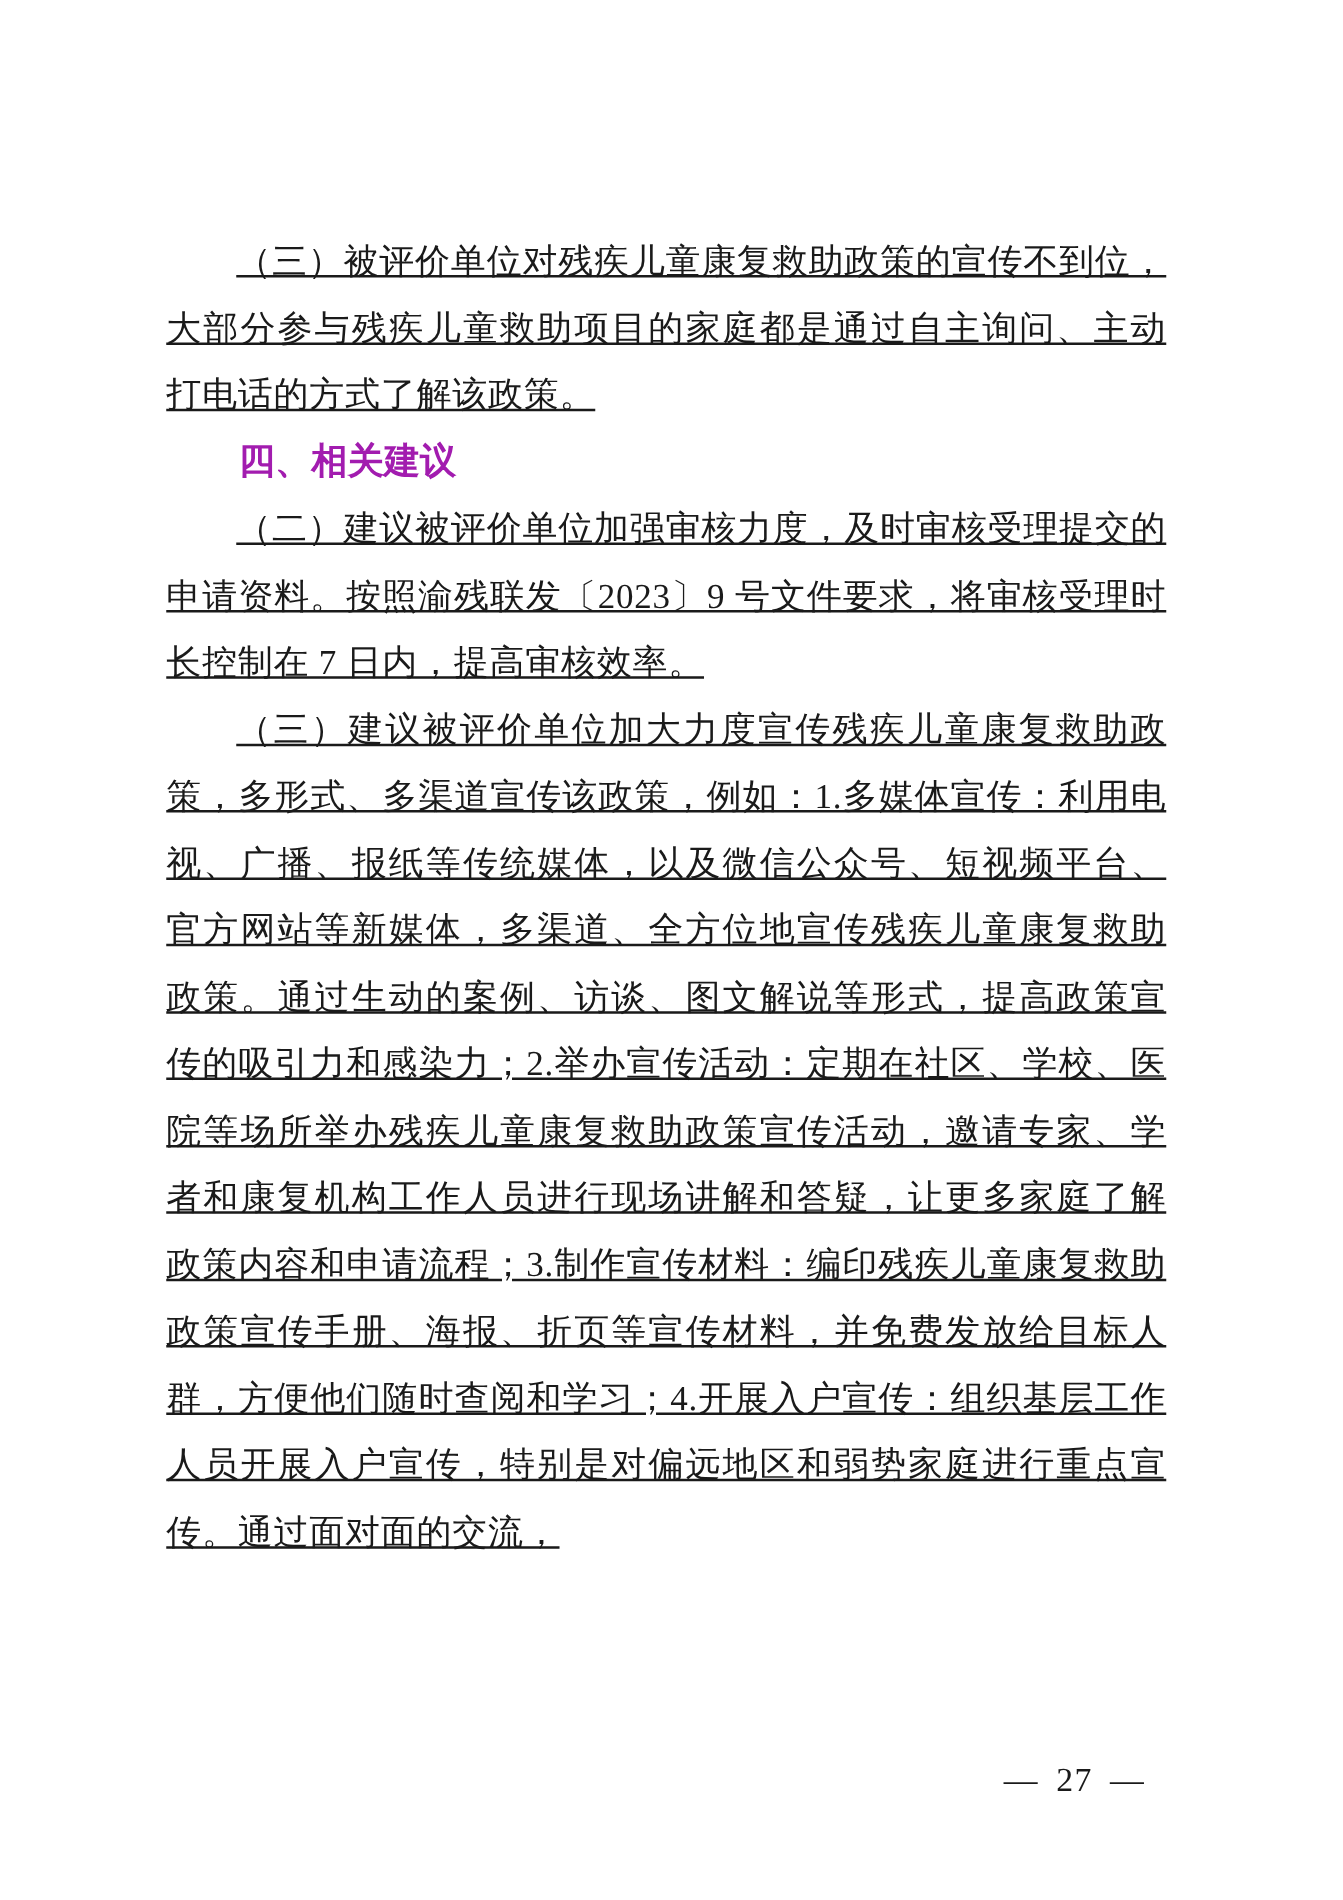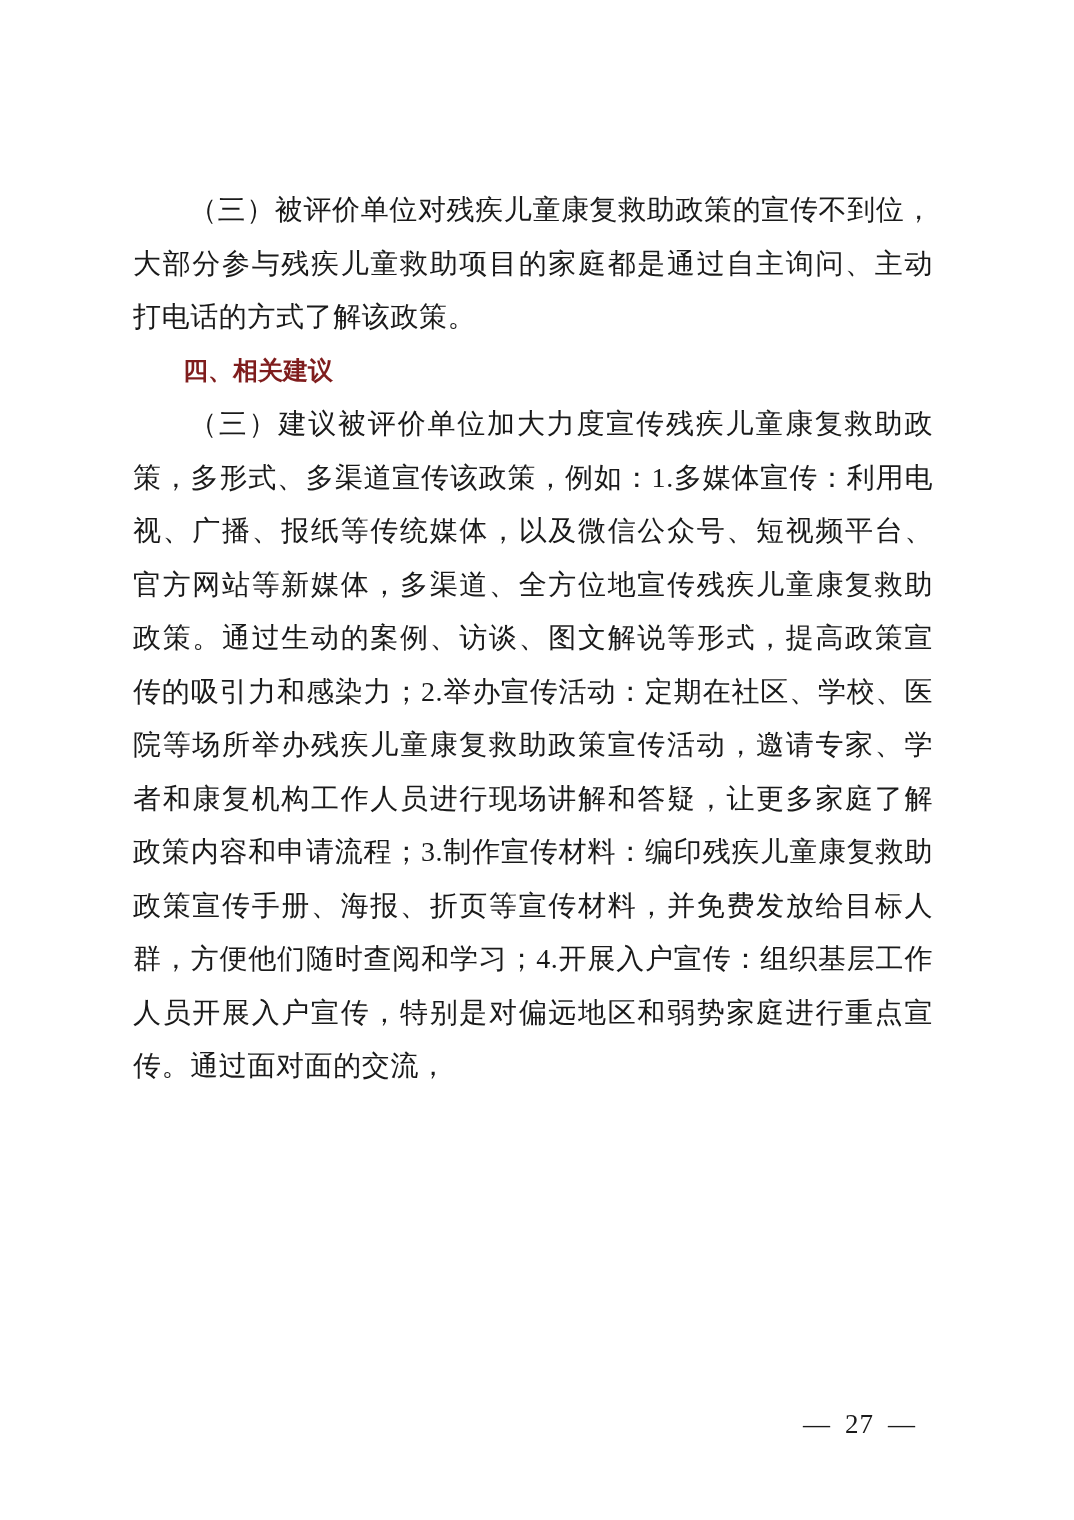--- a/index.html
+++ b/index.html
@@ -25,29 +25,30 @@
   .para {
     margin: 0;
     font-size: 28px;
     line-height: 53.5px;
     letter-spacing: 0.6px;
     text-align: justify;
     text-justify: inter-character;
     text-indent: 2em;
     word-break: break-all;
     font-family: "Liberation Serif", "DejaVu Serif", serif;
+    text-decoration: underline;
   }
   .heading {
     margin: 0;
-    font-size: 25px;
+    font-size: 29px;
     line-height: 53.5px;
     font-weight: bold;
     text-indent: 2em;
-    color: #7f1d1d;
-    font-family: Liberation Sans, sans-serif;
+    color: #a21caf;
+    font-family: Liberation Mono, monospace;
   }
   .footer {
     position: absolute;
     top: 1376px;
     right: 158px;
     font-size: 27px;
     line-height: 32px;
     letter-spacing: 1px;
     color: #1a1a1a;
     font-family: "Liberation Serif", "DejaVu Serif", serif;
@@ -56,19 +57,20 @@
   .footer span { display: inline-block; }
   .footer .num { margin: 0 14px; }
 </style>
 </head>
 <body>
 
 <div class="page">
   <div class="content">
     <p class="para">（三）被评价单位对残疾儿童康复救助政策的宣传不到位，大部分参与残疾儿童救助项目的家庭都是通过自主询问、主动打电话的方式了解该政策。</p>
     <h2 class="heading">四、相关建议</h2>
+    <p class="para">（二）建议被评价单位加强审核力度，及时审核受理提交的申请资料。按照渝残联发〔2023〕9 号文件要求，将审核受理时长控制在 7 日内，提高审核效率。</p>
     <p class="para">（三）建议被评价单位加大力度宣传残疾儿童康复救助政策，多形式、多渠道宣传该政策，例如：1.多媒体宣传：利用电视、广播、报纸等传统媒体，以及微信公众号、短视频平台、官方网站等新媒体，多渠道、全方位地宣传残疾儿童康复救助政策。通过生动的案例、访谈、图文解说等形式，提高政策宣传的吸引力和感染力；2.举办宣传活动：定期在社区、学校、医院等场所举办残疾儿童康复救助政策宣传活动，邀请专家、学者和康复机构工作人员进行现场讲解和答疑，让更多家庭了解政策内容和申请流程；3.制作宣传材料：编印残疾儿童康复救助政策宣传手册、海报、折页等宣传材料，并免费发放给目标人群，方便他们随时查阅和学习；4.开展入户宣传：组织基层工作人员开展入户宣传，特别是对偏远地区和弱势家庭进行重点宣传。通过面对面的交流，</p>
   </div>
 
   <div class="footer">
     <span>—</span><span class="num">27</span><span>—</span>
   </div>
 </div>
 
 </body></html>

